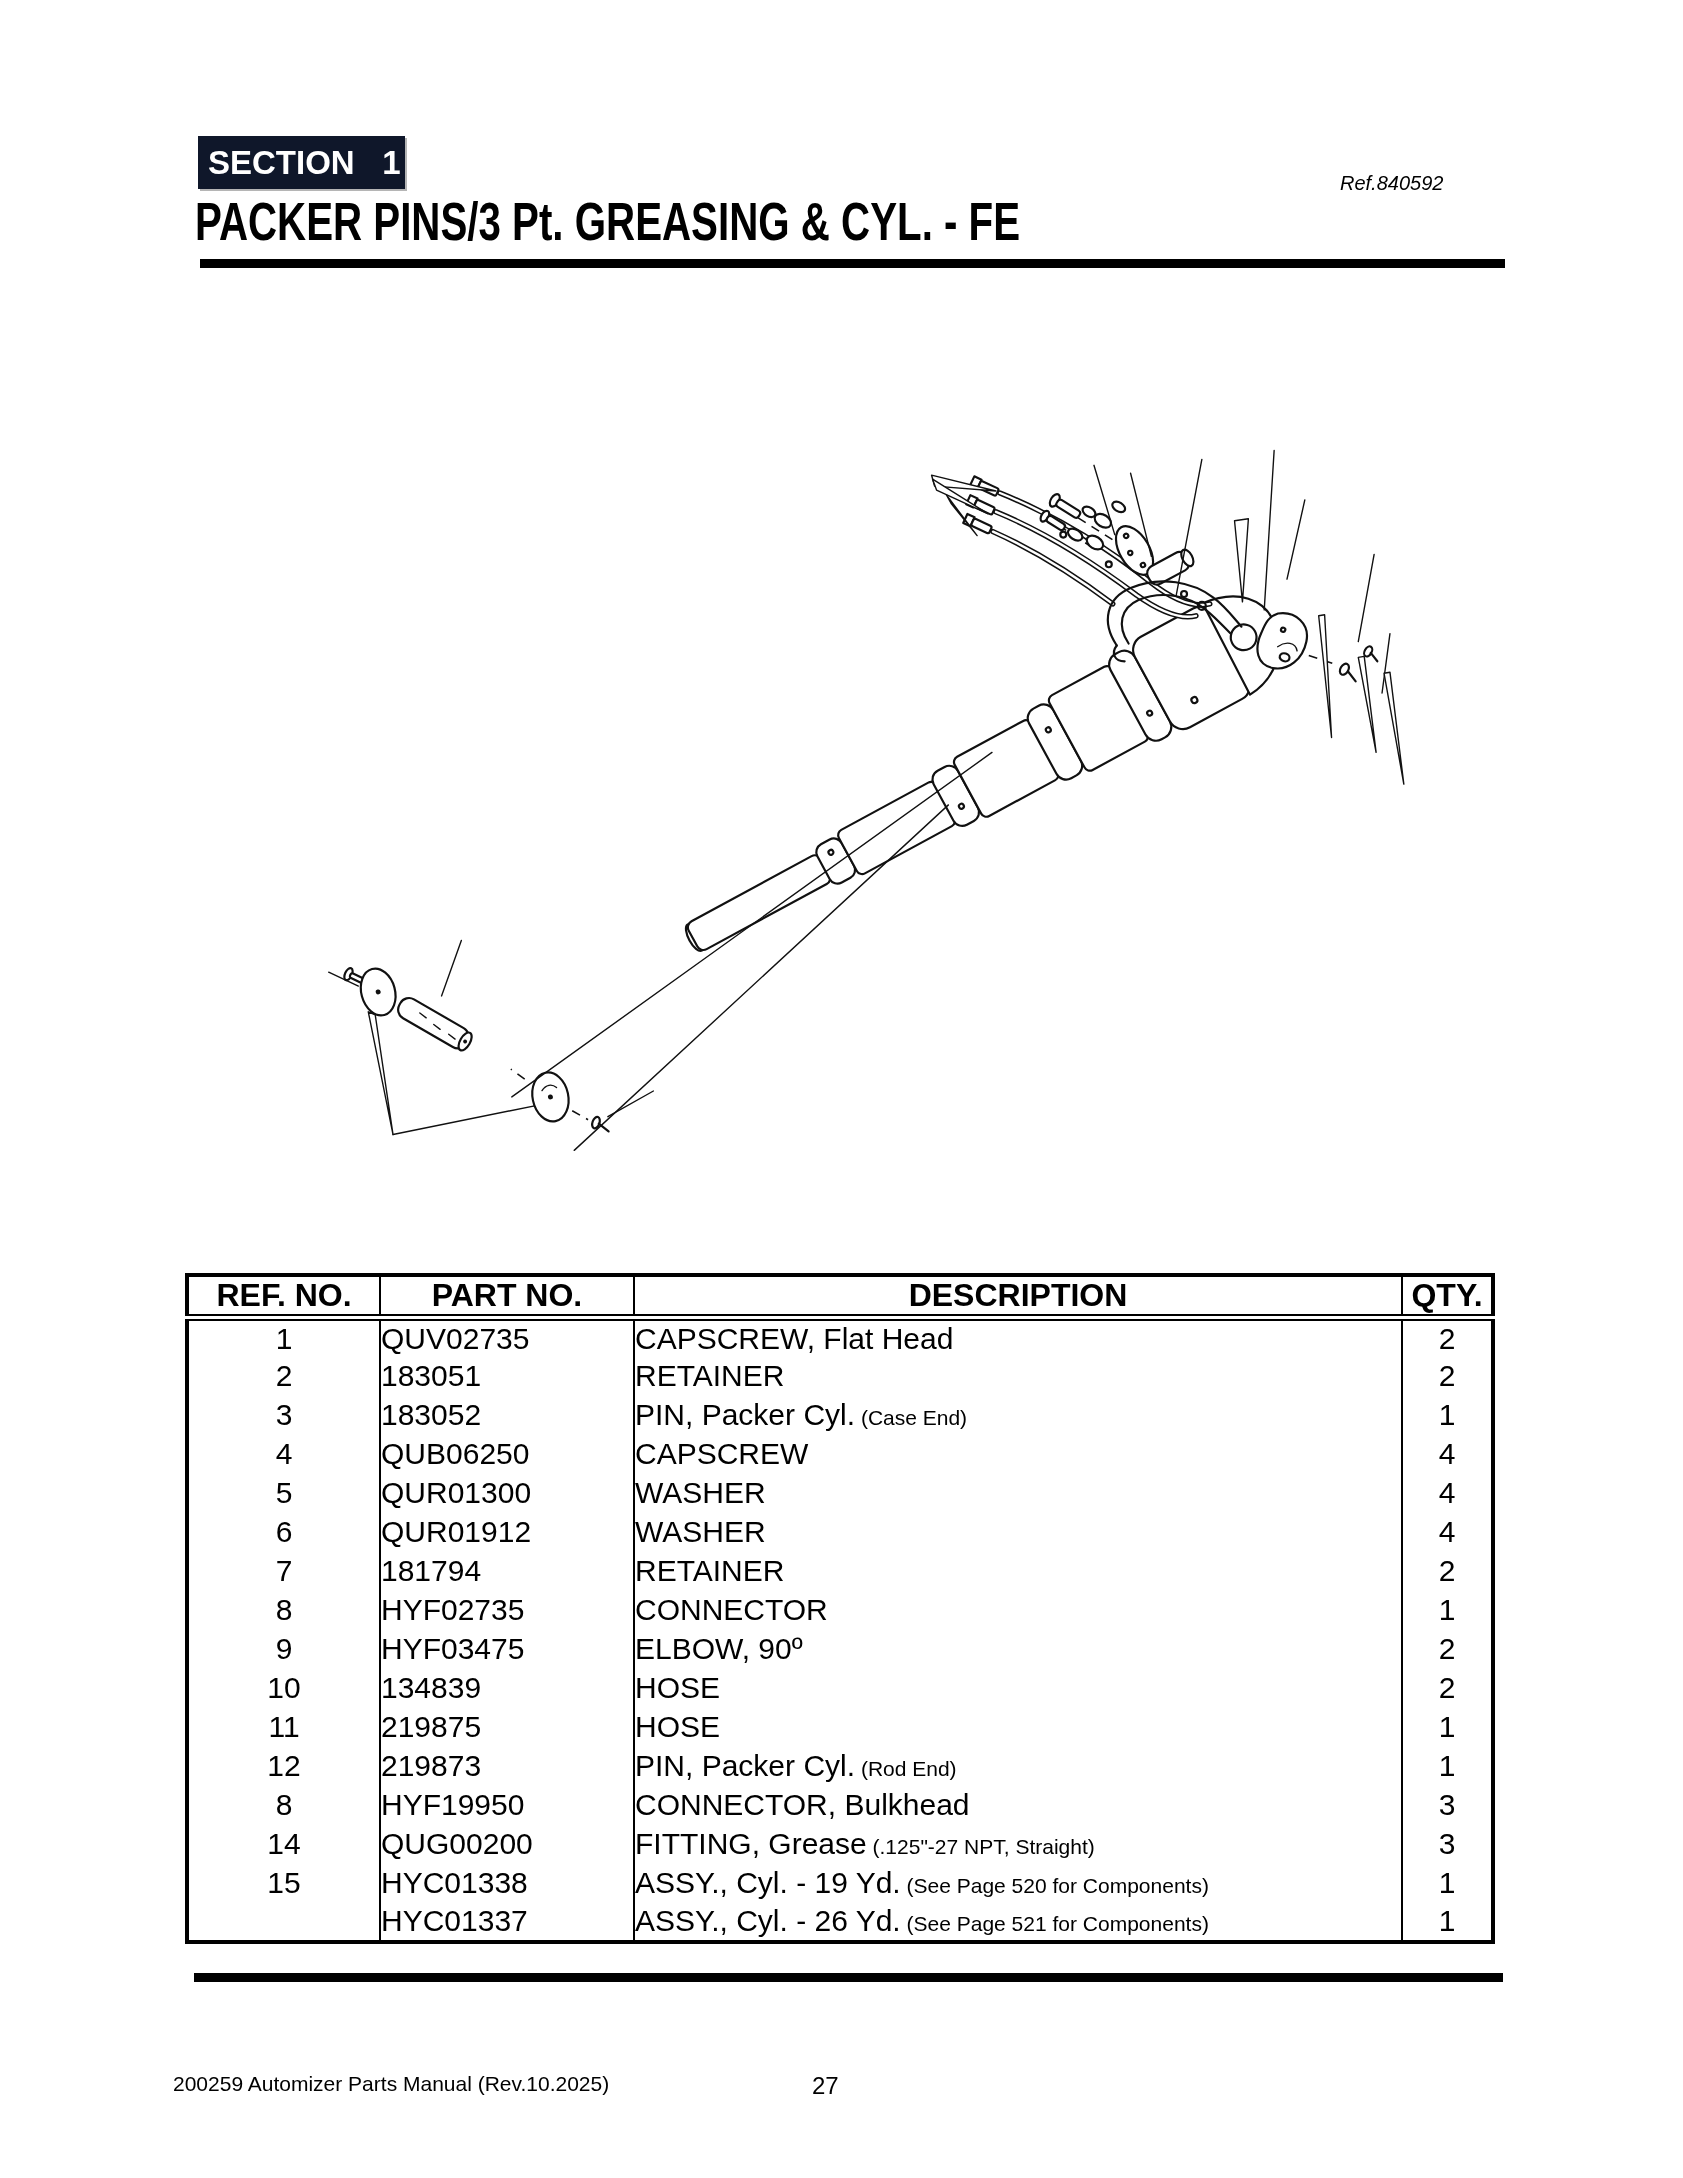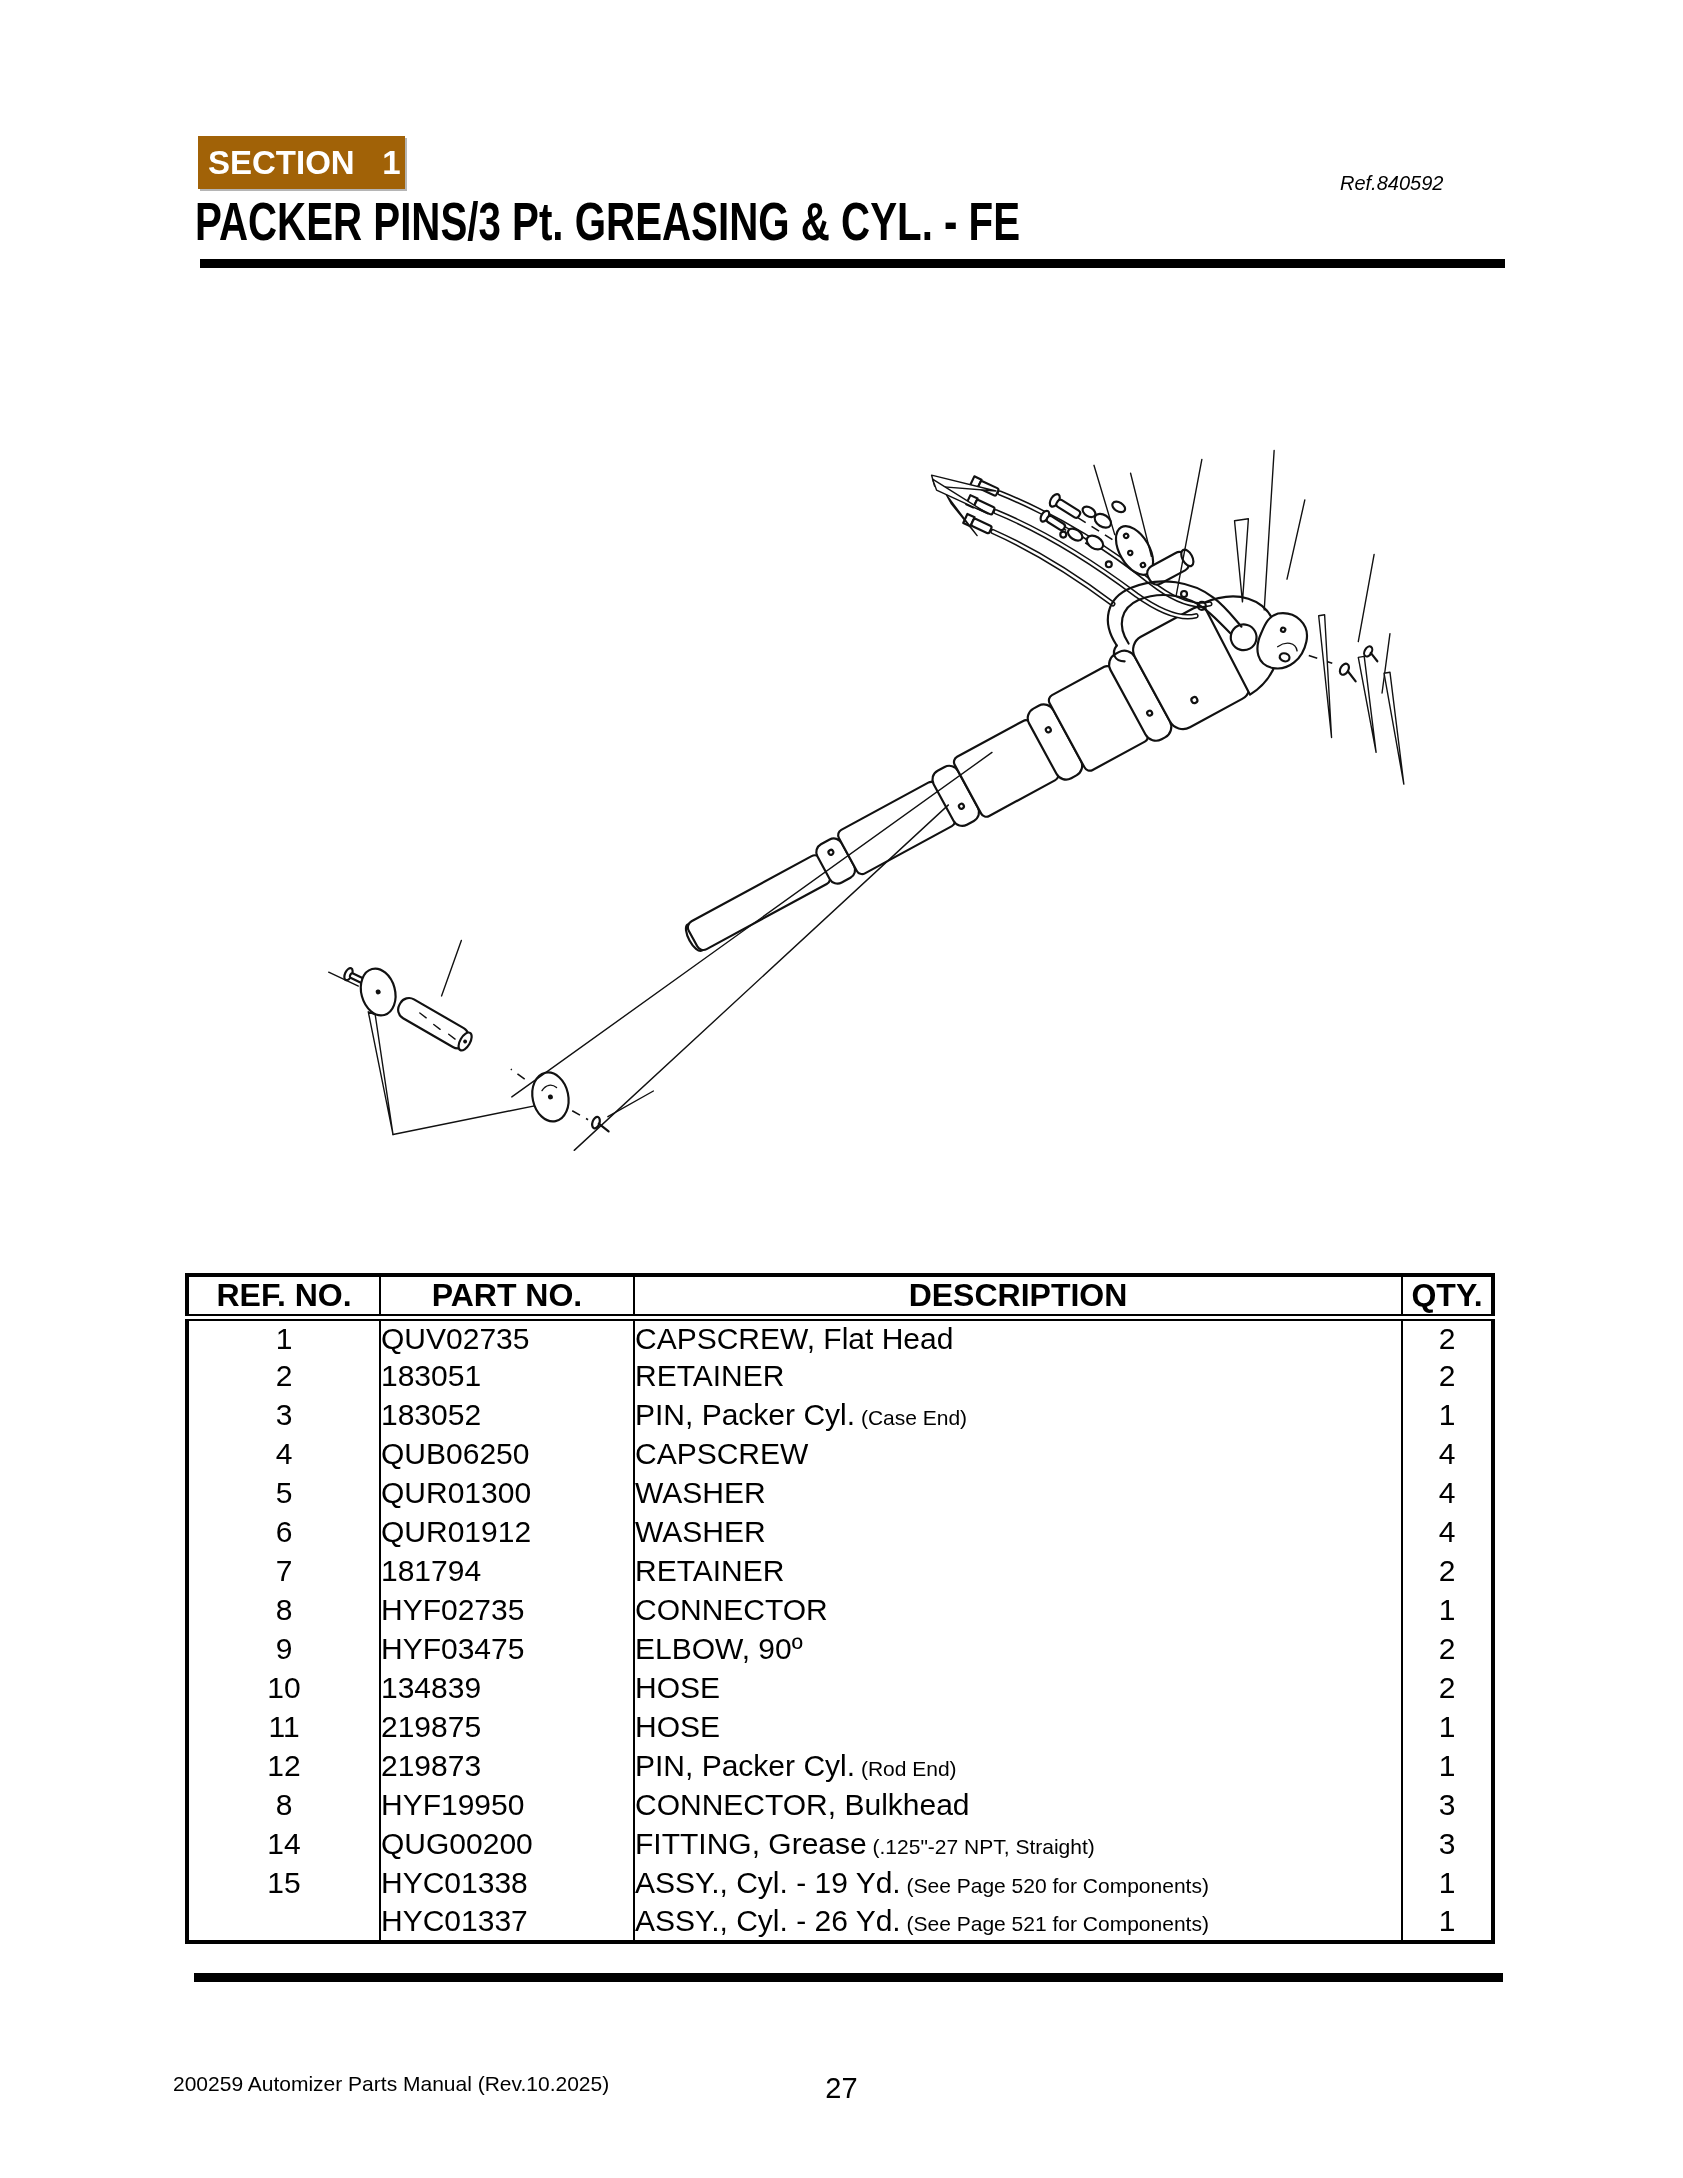--- a/index.html
+++ b/index.html
@@ -4,21 +4,21 @@
 <style>
   html,body{margin:0;padding:0;}
   body{
     width:1683px;height:2178px;position:relative;background:#ffffff;
     font-family:"Liberation Sans",sans-serif;color:#000;overflow:hidden;
   }
   .abs{position:absolute;}
 
   
   .section-badge{
-    left:198px;top:136px;width:207px;height:53px;background:#a16207;color:#fff;
+    left:198px;top:136px;width:207px;height:53px;background:#0f172a;color:#fff;
     font-size:33px;font-weight:bold;display:flex;align-items:center;
     padding-left:10px;box-sizing:border-box;white-space:pre;
     box-shadow:2px 2px 0 #b5b5b5;
   }
   .page-title{
     left:195px;top:191px;font-size:53px;font-weight:bold;white-space:nowrap;
     transform:scaleX(0.76);transform-origin:left top;letter-spacing:0px;
   }
   .ref-label{left:1340px;top:172px;font-size:20px;font-style:italic;}
   .rule-top{left:200px;top:259px;width:1305px;height:9px;background:#000;}
@@ -51,21 +51,21 @@
   }
   table.parts td{font-size:30px;height:39px;vertical-align:middle;}
   td.c-ref{text-align:center;}
   td.c-part{padding-left:18px;}
   td.c-desc{padding-left:18px;}
   td.c-qty{text-align:center;}
   .desc-note{font-size:21px;}
 
   
   .footer-left{left:173px;top:2072px;font-size:21px;}
-  .footer-page{left:812px;top:2072px;width:59px;text-align:center;font-size:29px;}
+  .footer-page{left:812px;top:2072px;width:59px;font-size:24px;}
 </style>
 </head>
 <body>
 
 <div class="abs section-badge">
   <span>SECTION   1</span>
 </div>
 <div class="abs page-title">PACKER PINS/3 Pt. GREASING &amp; CYL. - FE</div>
 <div class="abs ref-label">Ref.840592</div>
 <div class="abs rule-top"></div>

